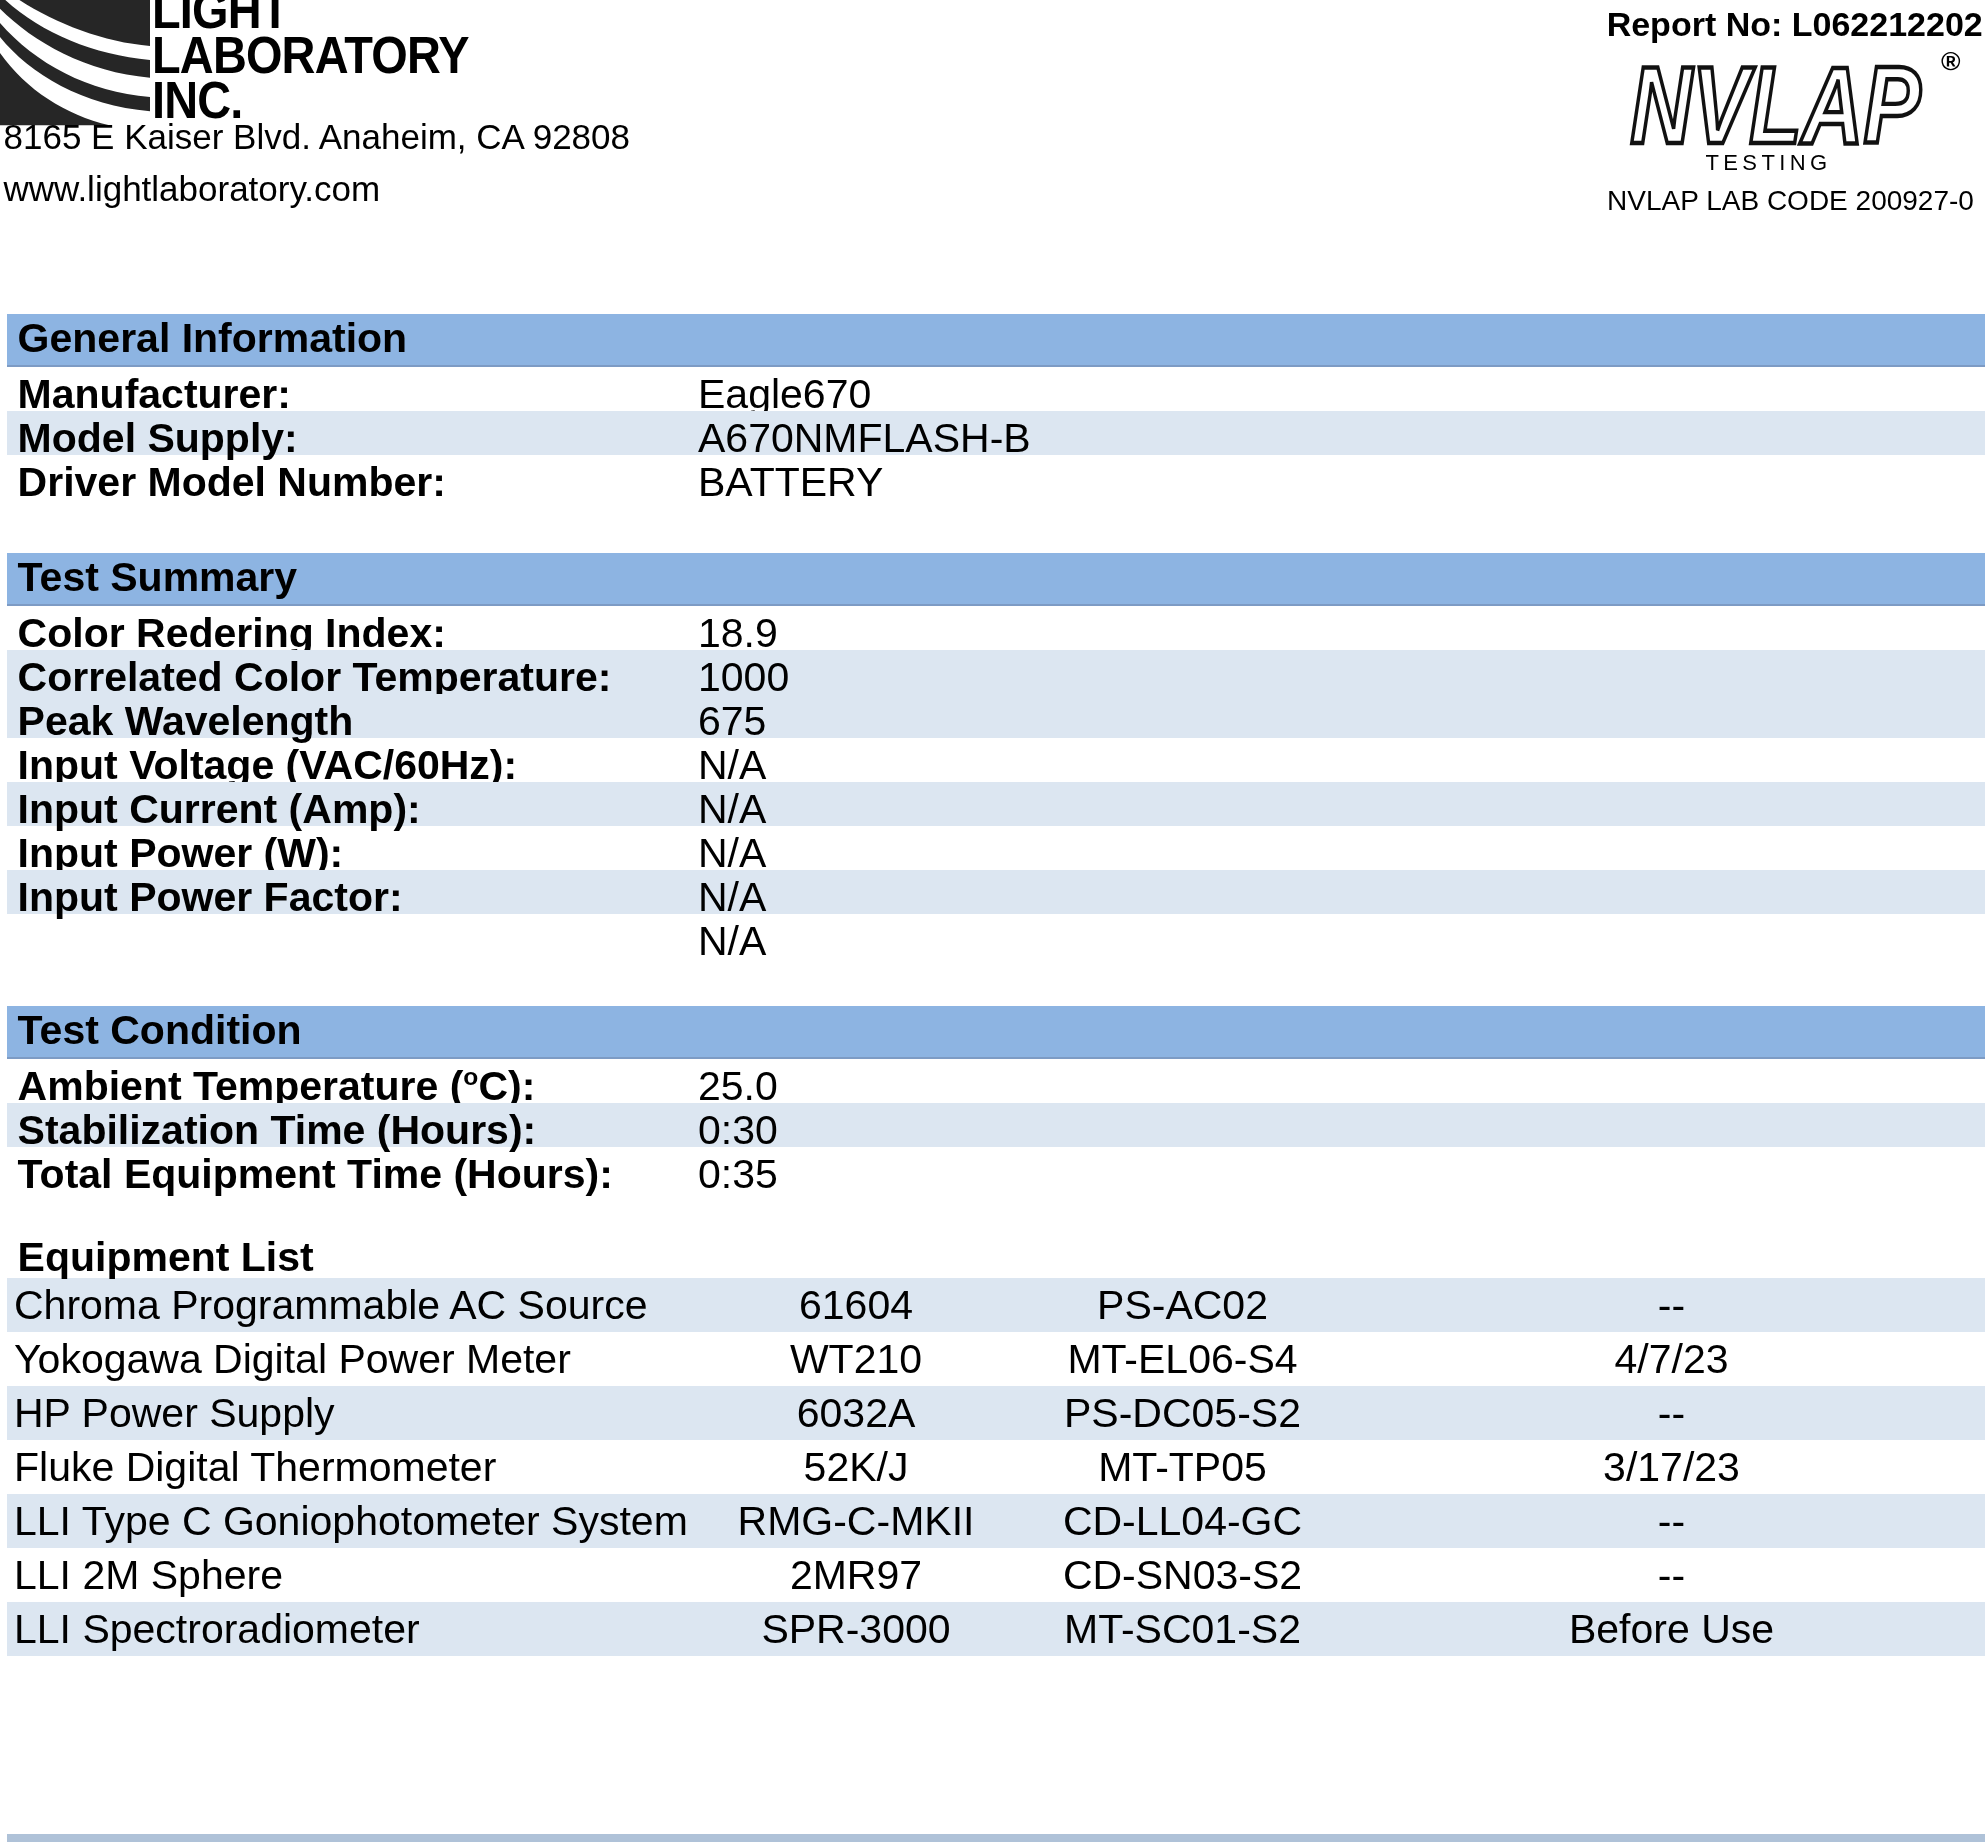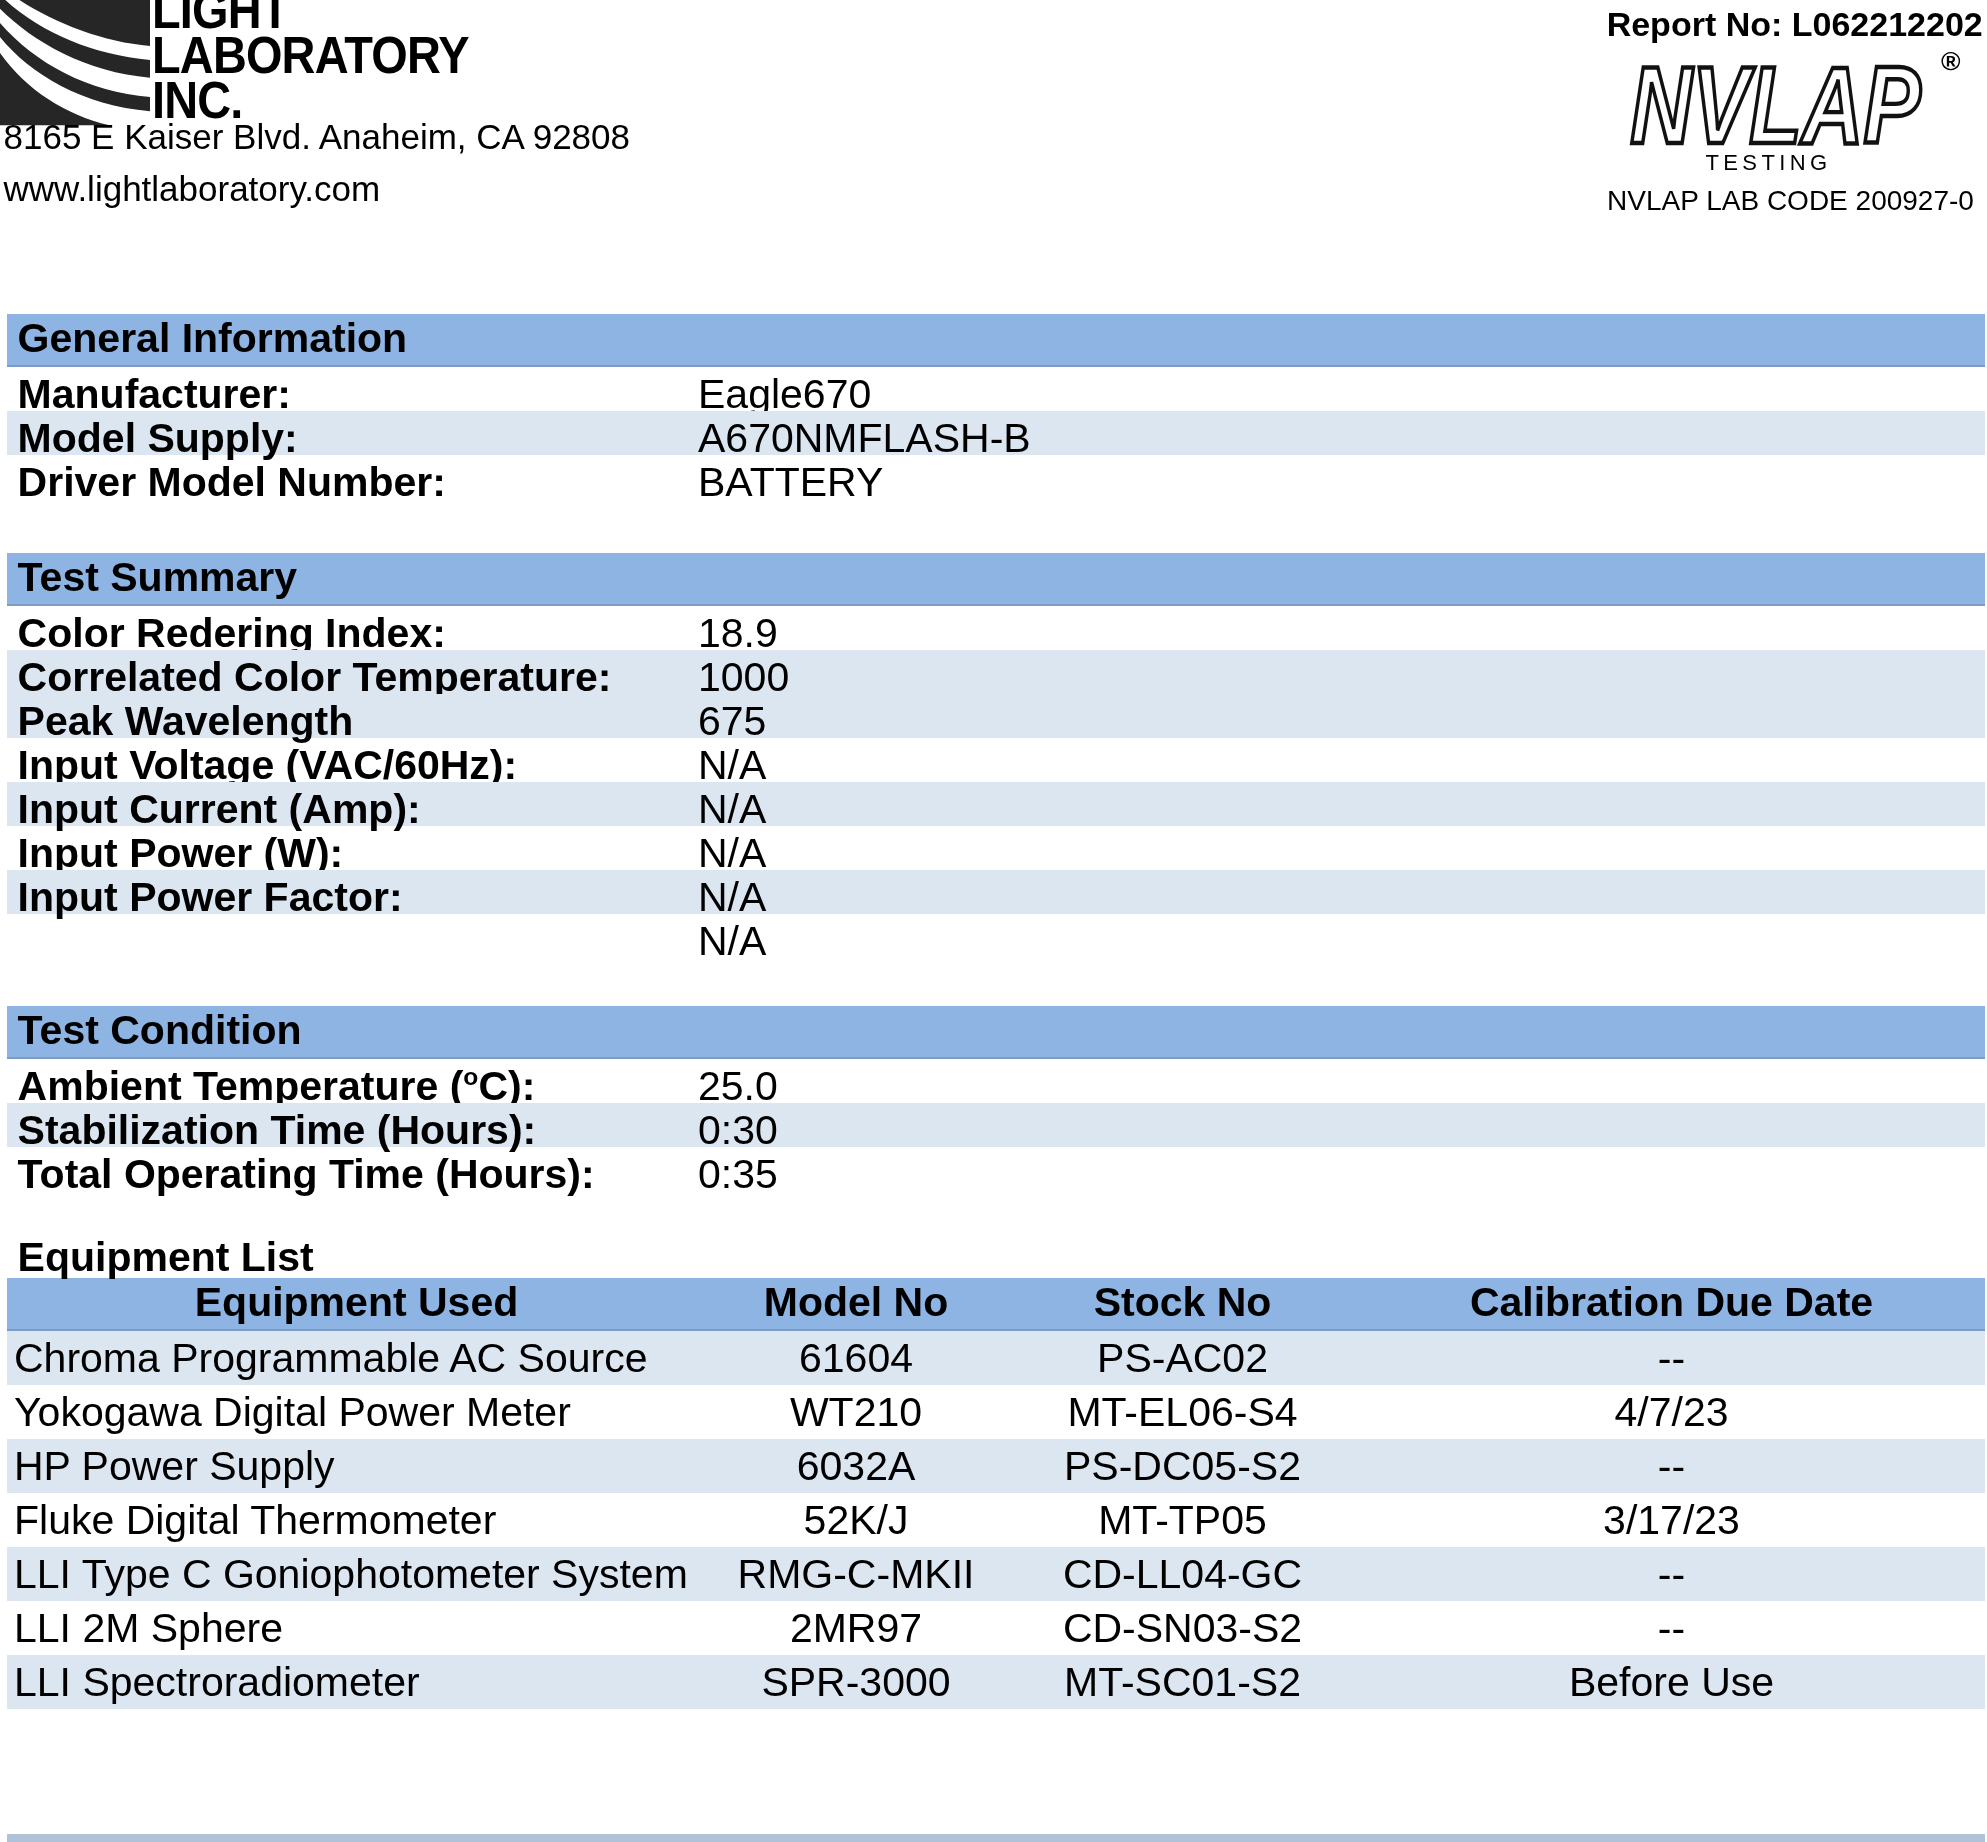--- a/index.html
+++ b/index.html
@@ -150,36 +150,30 @@
     <div class="section-bar">Test Condition</div>
     <div class="row">
       <span class="label"><span>Ambient Temperature (</span><span class="sup">o</span><span>C):</span></span>
       <span class="value">25.0</span>
     </div>
     <div class="row alt">
       <span class="label">Stabilization Time (Hours):</span>
       <span class="value">0:30</span>
     </div>
     <div class="row">
-      <span class="label">Total Operating Time (Hours):</span>
+      <span class="label">Total Equipment Time (Hours):</span>
       <span class="value">0:35</span>
     </div>
   </div>
 
   <div class="gap3"></div>
 
   <div class="equip-title">Equipment List</div>
 
   <div class="etable">
-    <div class="ehead">
-      <div class="c1">Equipment Used</div>
-      <div class="c2">Model No</div>
-      <div class="c3">Stock No</div>
-      <div class="c4">Calibration Due Date</div>
-    </div>
 
     <div class="erow alt">
       <div class="c1">Chroma Programmable AC Source</div>
       <div class="c2">61604</div>
       <div class="c3">PS-AC02</div>
       <div class="c4">--</div>
     </div>
     <div class="erow">
       <div class="c1">Yokogawa Digital Power Meter</div>
       <div class="c2">WT210</div>

